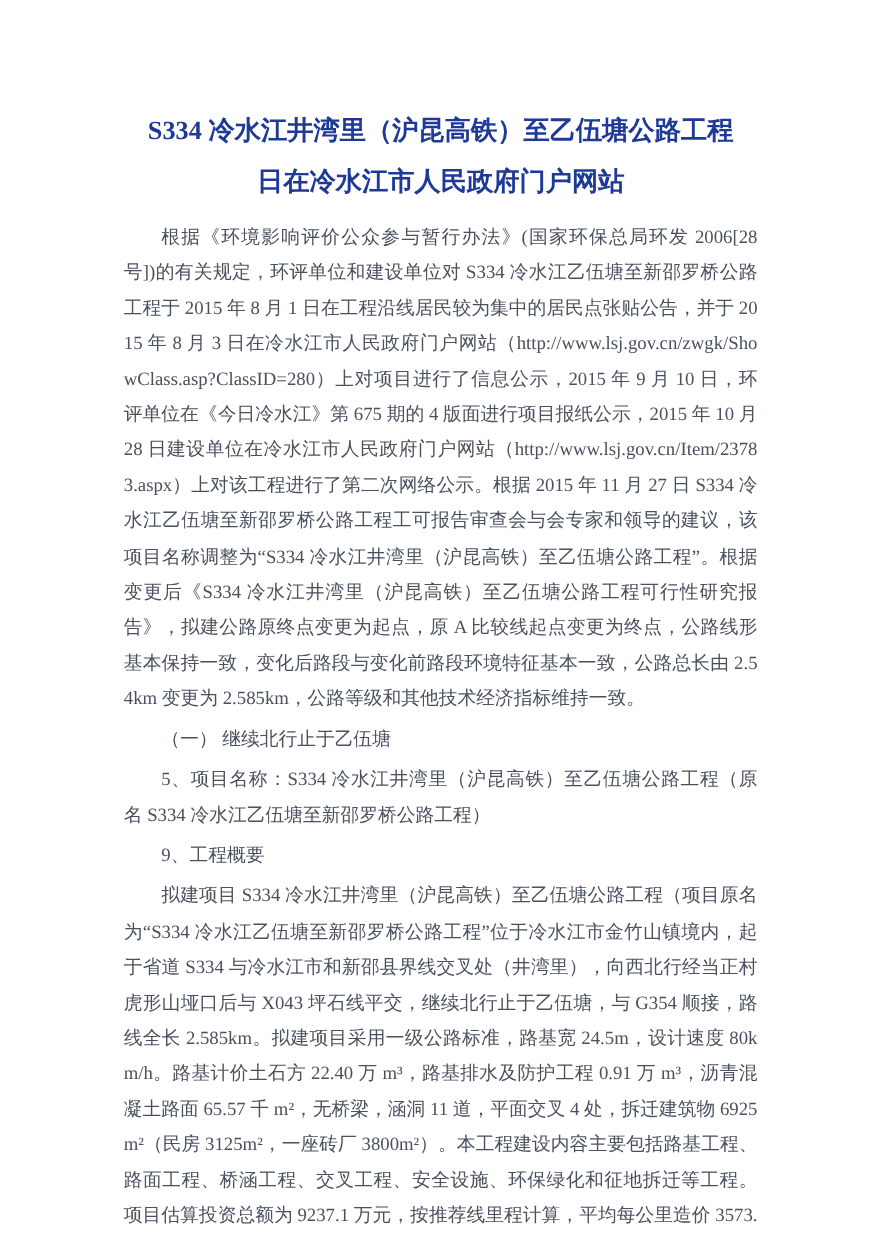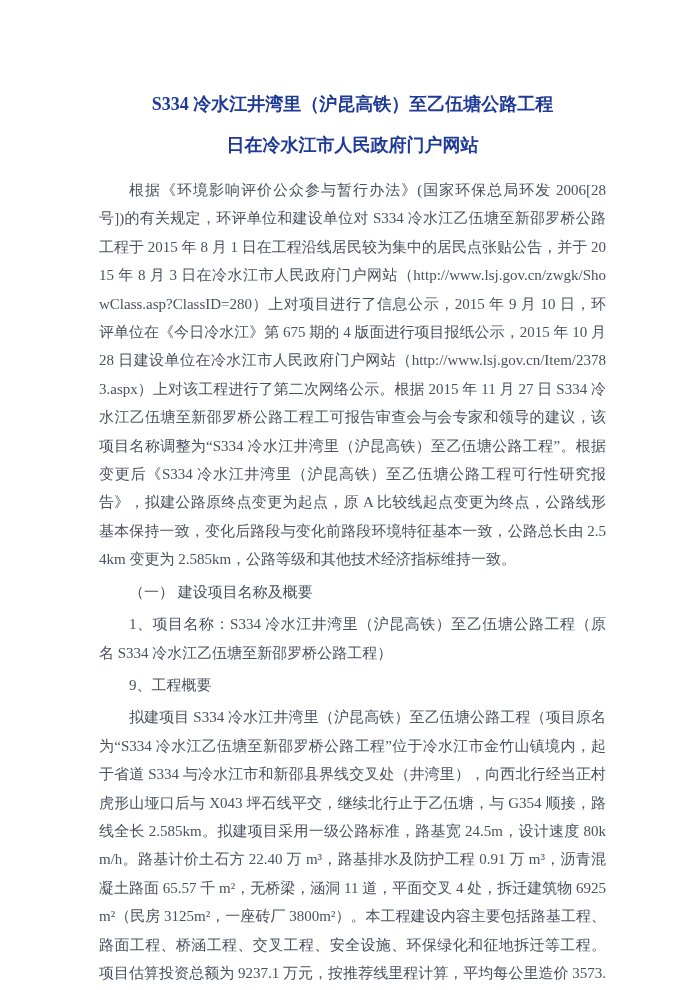--- a/index.html
+++ b/index.html
@@ -15,21 +15,21 @@
     background: #ffffff;
     overflow: hidden;
     box-sizing: border-box;
     padding: 84px 90px 0 95px;
     font-family: "Liberation Serif", "DejaVu Serif", serif;
   }
   .doc-title {
     text-align: center;
     color: #1e3a96;
     font-weight: bold;
-    font-size: 18px;
+    font-size: 21px;
     line-height: 41px;
     margin: 0 0 10px 0;
   }
   .doc-title .title-line {
     display: block;
   }
   .doc-body {
     color: #49505e;
     font-size: 15px;
     line-height: 28.4px;
@@ -47,19 +47,19 @@
 
 <div class="page">
 
   <h1 class="doc-title">
     <span class="title-line">S334 冷水江井湾里（沪昆高铁）至乙伍塘公路工程</span>
     <span class="title-line">日在冷水江市人民政府门户网站</span>
   </h1>
 
   <div class="doc-body">
     <p>根据《环境影响评价公众参与暂行办法》(国家环保总局环发 2006[28 号])的有关规定，环评单位和建设单位对 S334 冷水江乙伍塘至新邵罗桥公路工程于 2015 年 8 月 1 日在工程沿线居民较为集中的居民点张贴公告，并于 2015 年 8 月 3 日在冷水江市人民政府门户网站（http://www.lsj.gov.cn/zwgk/ShowClass.asp?ClassID=280）上对项目进行了信息公示，2015 年 9 月 10 日，环评单位在《今日冷水江》第 675 期的 4 版面进行项目报纸公示，2015 年 10 月 28 日建设单位在冷水江市人民政府门户网站（http://www.lsj.gov.cn/Item/23783.aspx）上对该工程进行了第二次网络公示。根据 2015 年 11 月 27 日 S334 冷水江乙伍塘至新邵罗桥公路工程工可报告审查会与会专家和领导的建议，该项目名称调整为“S334 冷水江井湾里（沪昆高铁）至乙伍塘公路工程”。根据变更后《S334 冷水江井湾里（沪昆高铁）至乙伍塘公路工程可行性研究报告》，拟建公路原终点变更为起点，原 A 比较线起点变更为终点，公路线形基本保持一致，变化后路段与变化前路段环境特征基本一致，公路总长由 2.54km 变更为 2.585km，公路等级和其他技术经济指标维持一致。</p>
-    <p>（一） 建设项目名称及概要</p>
-    <p>1、项目名称：S334 冷水江井湾里（沪昆高铁）至乙伍塘公路工程（原名 S334 冷水江乙伍塘至新邵罗桥公路工程）</p>
+    <p>（一） 继续北行止于乙伍塘</p>
+    <p>5、项目名称：S334 冷水江井湾里（沪昆高铁）至乙伍塘公路工程（原名 S334 冷水江乙伍塘至新邵罗桥公路工程）</p>
     <p>9、工程概要</p>
     <p>拟建项目 S334 冷水江井湾里（沪昆高铁）至乙伍塘公路工程（项目原名为“S334 冷水江乙伍塘至新邵罗桥公路工程”位于冷水江市金竹山镇境内，起于省道 S334 与冷水江市和新邵县界线交叉处（井湾里），向西北行经当正村虎形山垭口后与 X043 坪石线平交，继续北行止于乙伍塘，与 G354 顺接，路线全长 2.585km。拟建项目采用一级公路标准，路基宽 24.5m，设计速度 80km/h。路基计价土石方 22.40 万 m³，路基排水及防护工程 0.91 万 m³，沥青混凝土路面 65.57 千 m²，无桥梁，涵洞 11 道，平面交叉 4 处，拆迁建筑物 6925m²（民房 3125m²，一座砖厂 3800m²）。本工程建设内容主要包括路基工程、路面工程、桥涵工程、交叉工程、安全设施、环保绿化和征地拆迁等工程。项目估算投资总额为 9237.1 万元，按推荐线里程计算，平均每公里造价 3573.3 万元。本项目起止年限为 2016 年 7 月～2018 年 6</p>
   </div>
 
 </div>
 
 </body></html>

